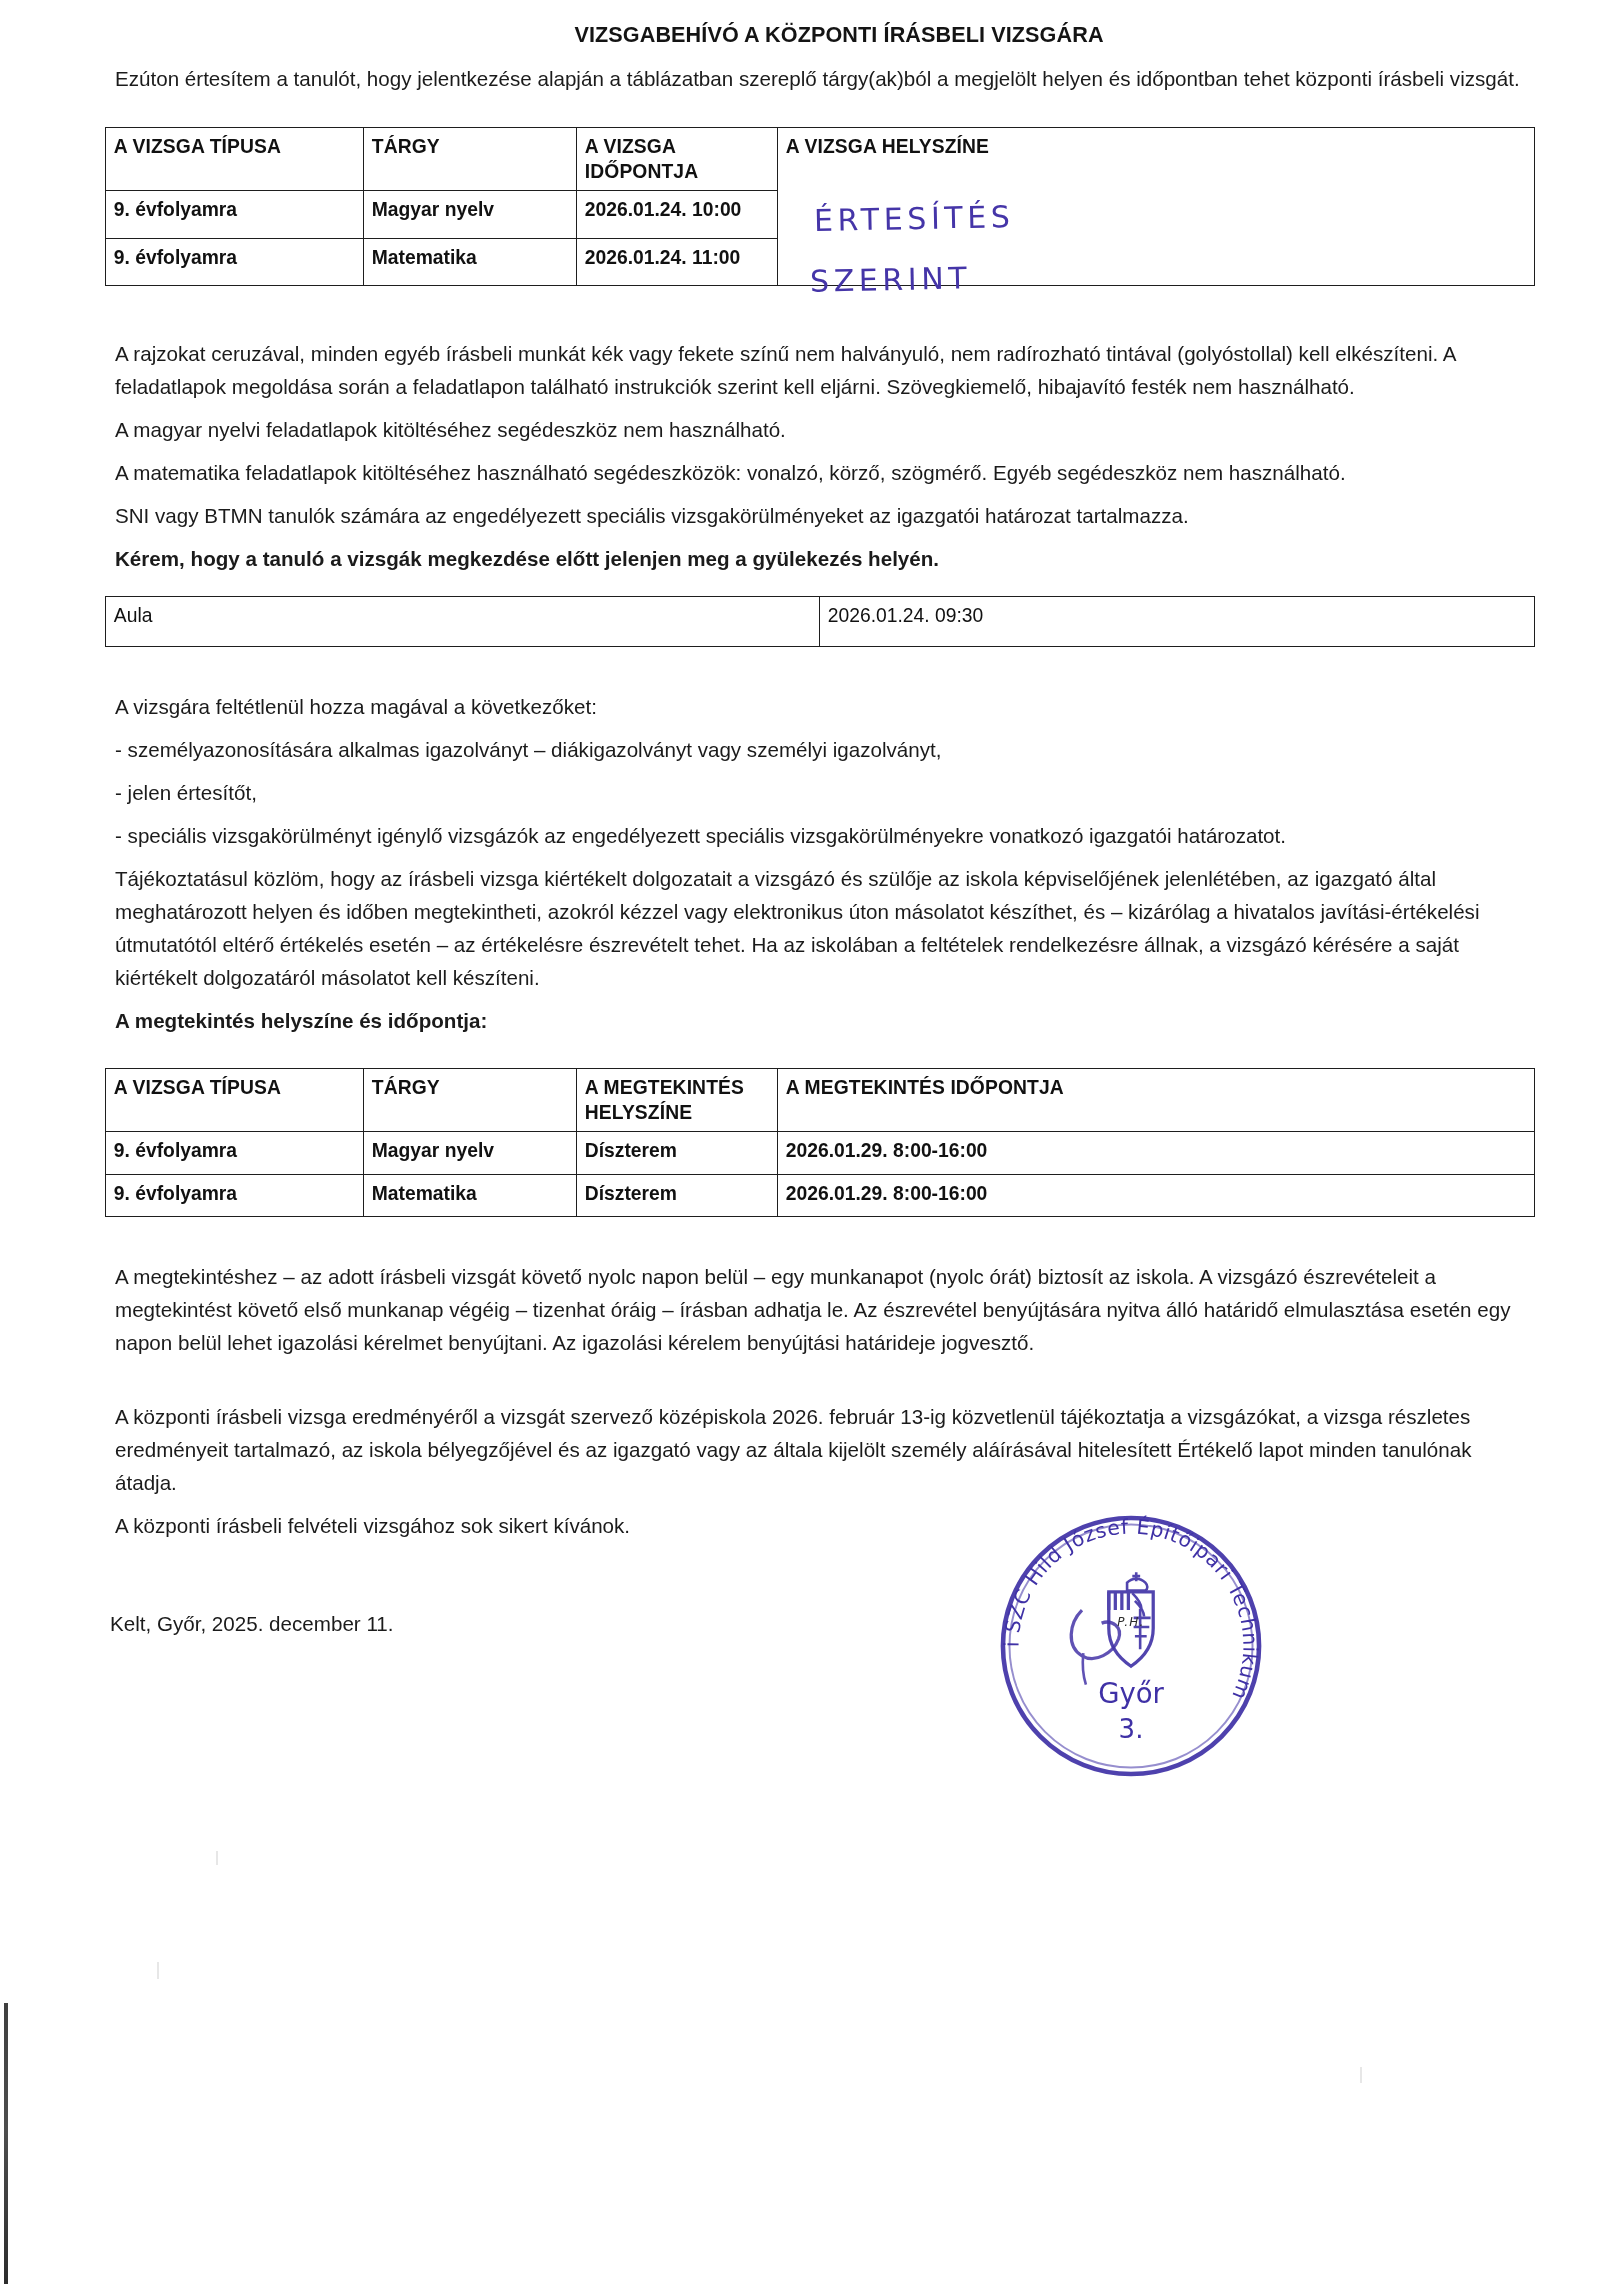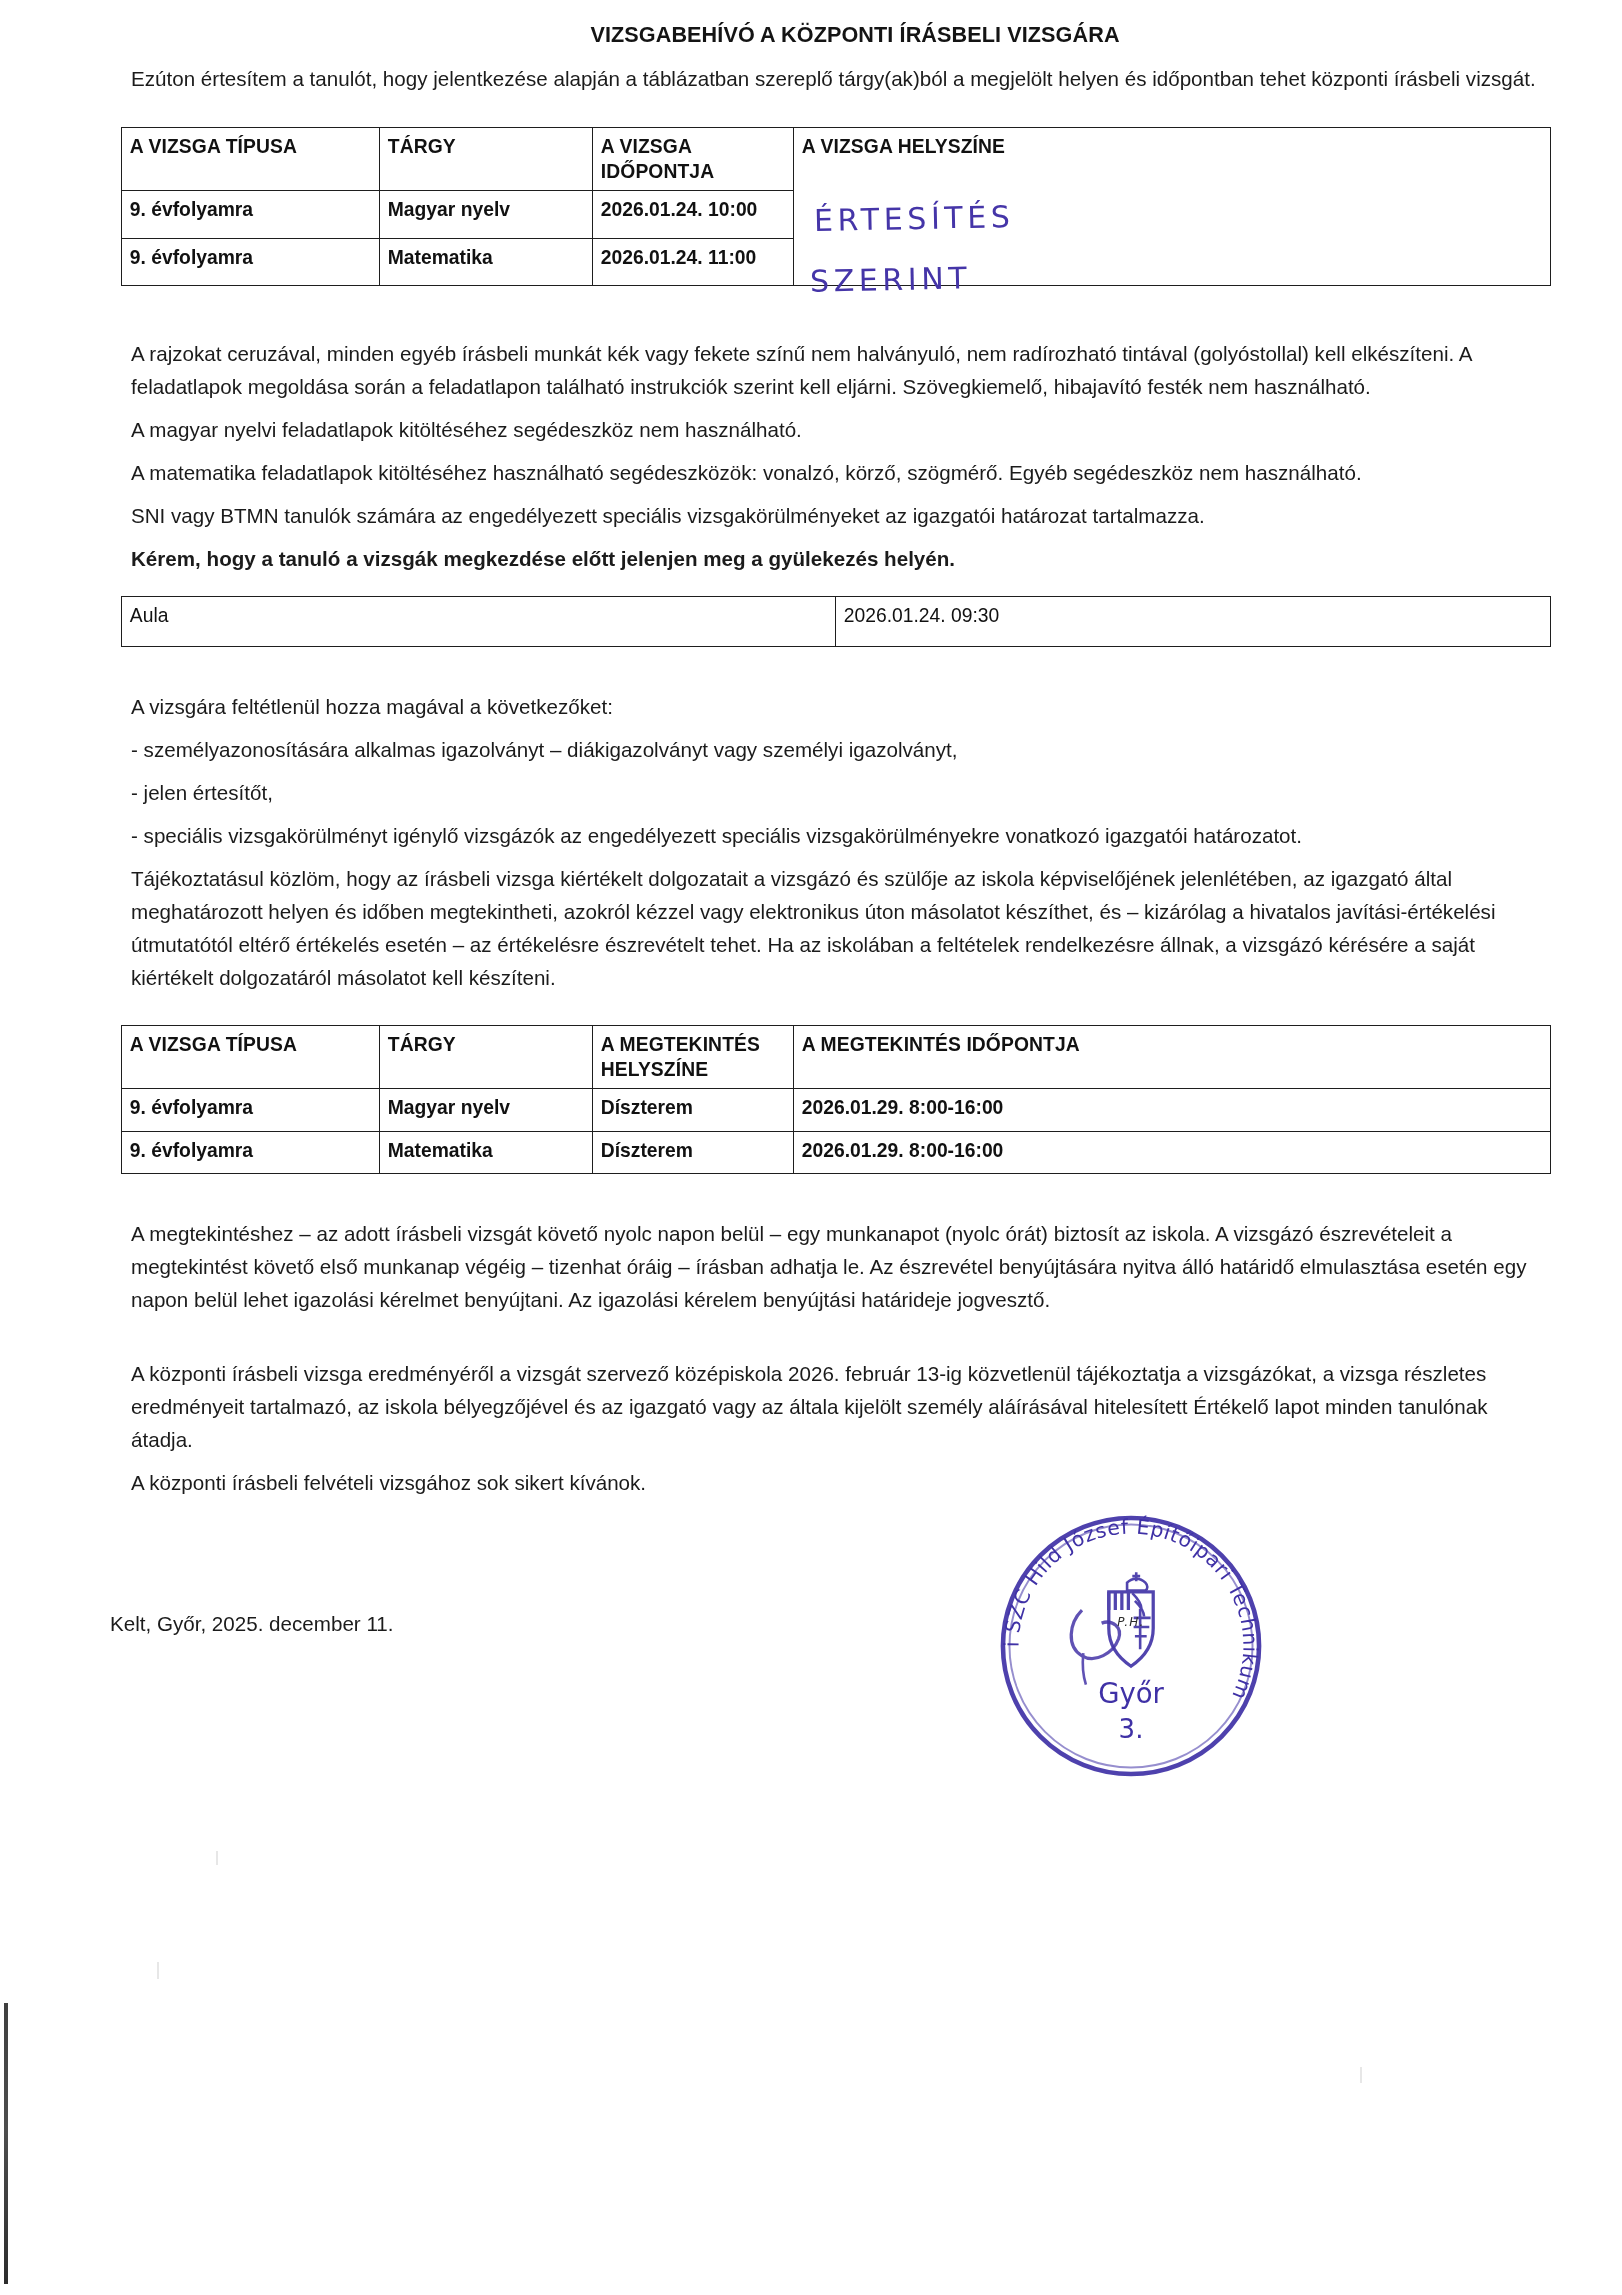--- a/index.html
+++ b/index.html
@@ -11,21 +11,21 @@
     position: relative;
     width: 1623px;
     height: 2295px;
     background: #ffffff;
     font-family: "Liberation Sans", sans-serif;
     color: #161616;
     overflow: hidden;
   }
   .content {
     position: absolute;
-    left: 121px;
+    left: 105px;
     top: 0;
     width: 1429px;
   }
 
   
   .doc-title {
     text-align: center;
     font-size: 21.6px;
     font-weight: bold;
     letter-spacing: 0.1px;
@@ -229,20 +229,21 @@
     </table>
 
     <div class="gap-lg"></div>
 
     <p class="para">A vizsgára feltétlenül hozza magával a következőket:</p>
     <p class="para">- személyazonosítására alkalmas igazolványt – diákigazolványt vagy személyi igazolványt,</p>
     <p class="para">- jelen értesítőt,</p>
     <p class="para">- speciális vizsgakörülményt igénylő vizsgázók az engedélyezett speciális vizsgakörülményekre vonatkozó igazgatói határozatot.</p>
 
     <p class="para">Tájékoztatásul közlöm, hogy az írásbeli vizsga kiértékelt dolgozatait a vizsgázó és szülője az iskola képviselőjének jelenlétében, az igazgató által meghatározott helyen és időben megtekintheti, azokról kézzel vagy elektronikus úton másolatot készíthet, és – kizárólag a hivatalos javítási-értékelési útmutatótól eltérő értékelés esetén – az értékelésre észrevételt tehet. Ha az iskolában a feltételek rendelkezésre állnak, a vizsgázó kérésére a saját kiértékelt dolgozatáról másolatot kell készíteni.</p>
+    <p class="para bold">A megtekintés helyszíne és időpontja:</p>
 
     <div class="gap-md"></div>
 
     <table class="doc-table" id="table-view">
       <colgroup>
         <col style="width:258px">
         <col style="width:213px">
         <col style="width:201px">
         <col style="width:757px">
       </colgroup>

